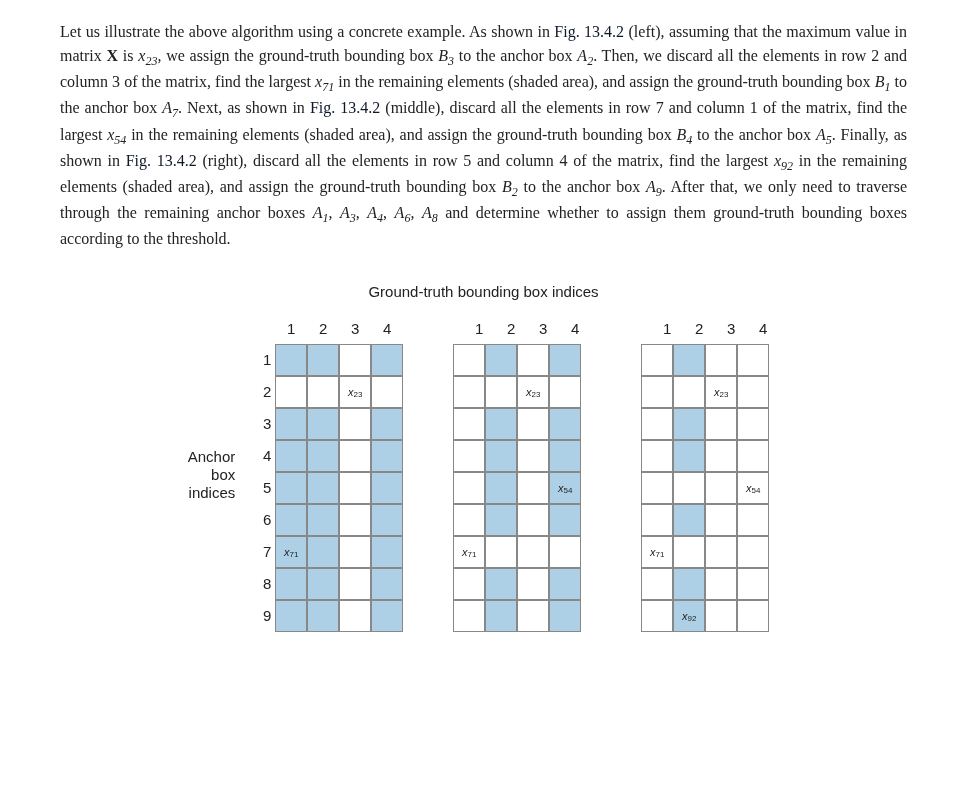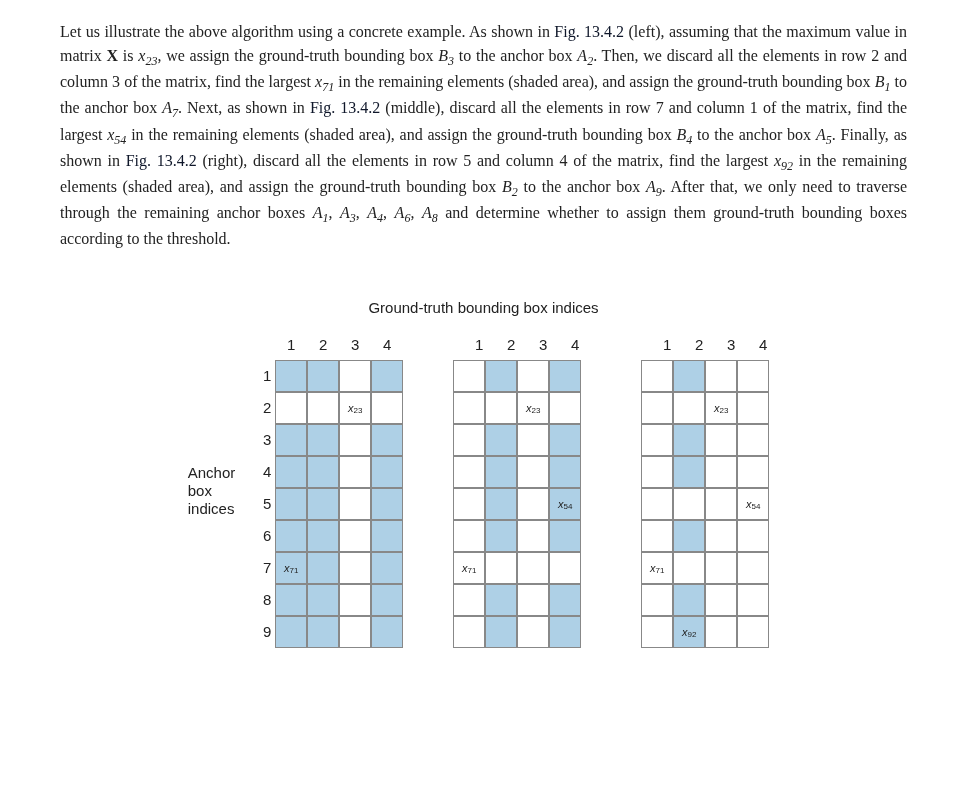--- a/index.html
+++ b/index.html
@@ -26,37 +26,37 @@
   .ital {
     font-style: italic;
     margin-top: 16px;
   }
   sub {
     font-size: 0.75em;
     vertical-align: sub;
   }
   .figure-area {
     text-align: center;
-    margin-top: 46px;
+    margin-top: 30px;
   }
   .figure-title {
     font-family: Arial, Helvetica, sans-serif;
     font-size: 15px;
     margin-bottom: 14px;
   }
   .matrices-row {
     display: flex;
     justify-content: center;
     align-items: center;
     gap: 40px;
   }
   .yaxis-label {
     font-family: Arial, Helvetica, sans-serif;
     font-size: 15px;
-    text-align: left;
+    text-align: right;
     line-height: 1.2;
     margin-right: -20px;
   }
   .matrix-block {
     display: flex;
     flex-direction: column;
     align-items: center;
   }
   .col-headers {
     display: flex;

